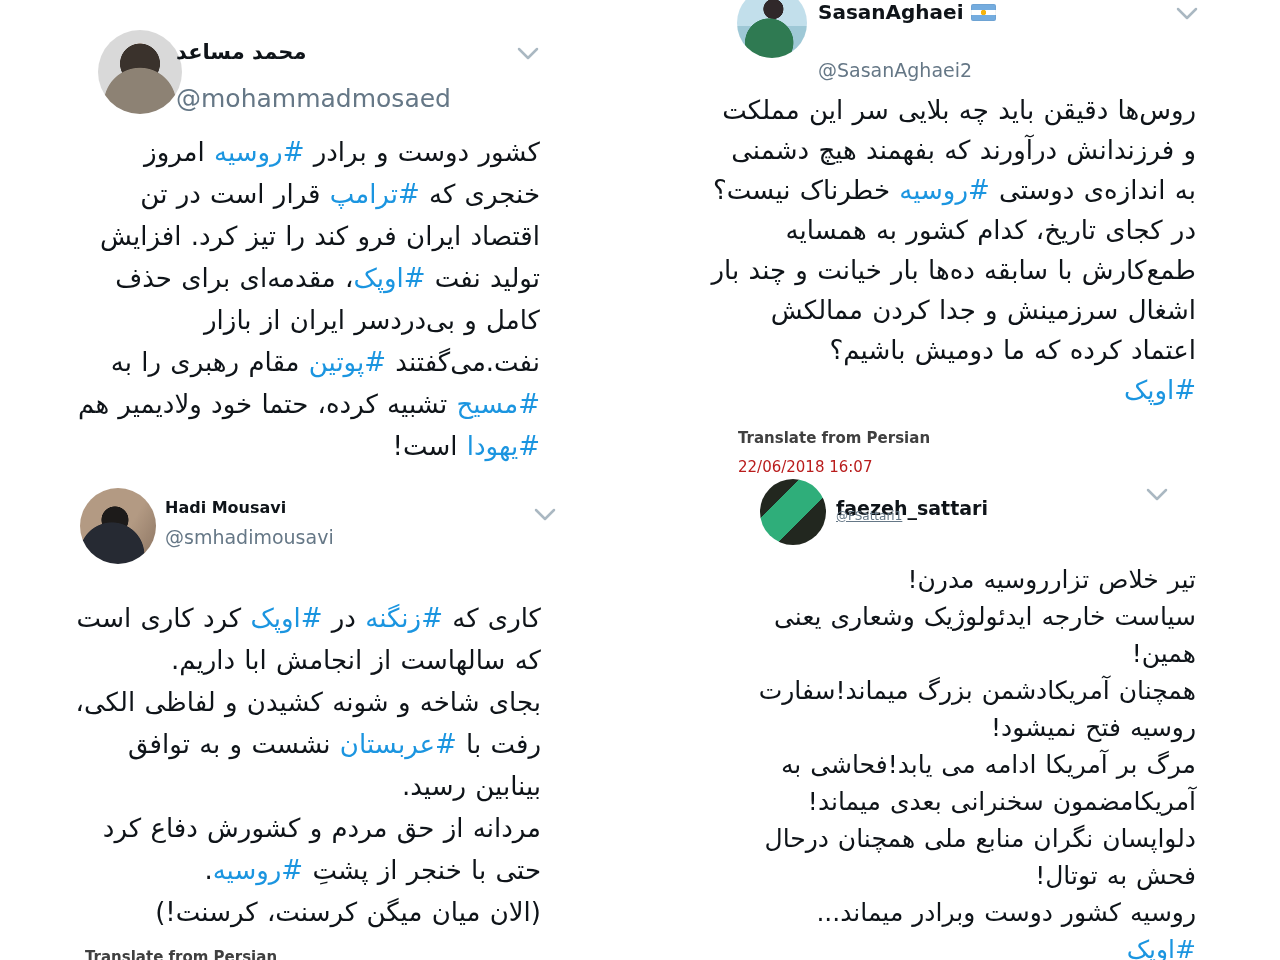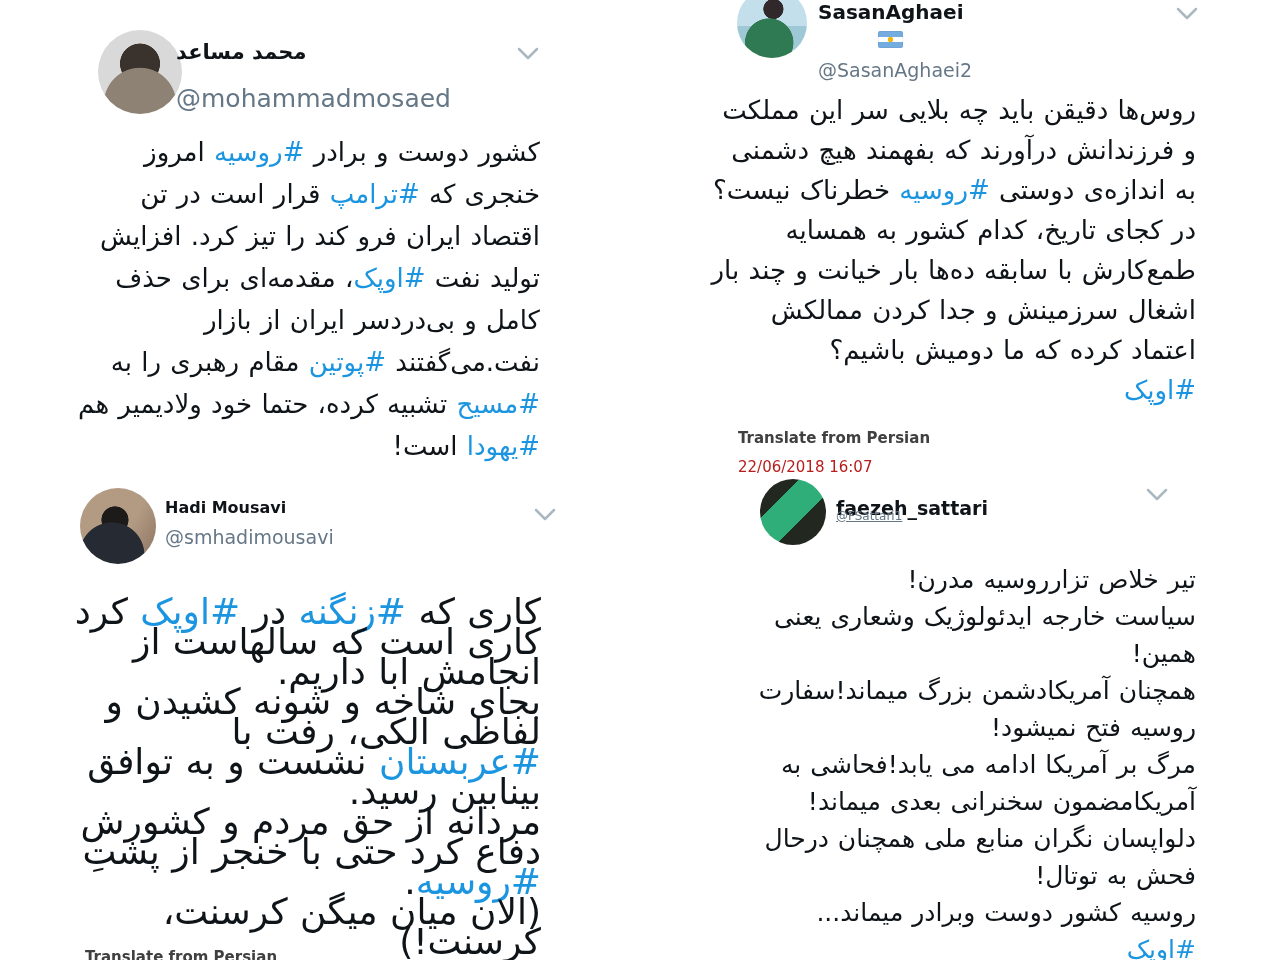--- a/index.html
+++ b/index.html
@@ -31,21 +31,21 @@
   .handle{position:absolute;color:#657786;direction:ltr;white-space:nowrap;}
   .chev{position:absolute;line-height:0;}
   .body{
     position:absolute;direction:rtl;text-align:right;color:#0f1419;
     white-space:pre-line;word-spacing:1px;
   }
   .hashtag{color:#1b95e0;}
   .translate{position:absolute;color:#404040;font-weight:bold;font-size:15px;white-space:nowrap;}
   .ts-clip{position:absolute;overflow:hidden;}
   .timestamp{color:#b91c1c;font-size:15px;direction:ltr;white-space:nowrap;}
-  .name-row{display:flex;align-items:center;gap:7px;flex-direction:column;}
+  .name-row{display:flex;align-items:center;gap:7px;}
   .flag{
     display:inline-block;width:25px;height:17px;border-radius:2px;
     background:
       radial-gradient(circle at 50% 50%, #f6b40e 0 2.5px, rgba(0,0,0,0) 3px),
       linear-gradient(180deg,#74acdf 0 33%, #ffffff 33% 66%, #74acdf 66% 100%);
     box-shadow:0 0 0 1px rgba(0,0,0,0.05) inset;
   }
   
   .t1-avatar{left:98px;top:30px;width:84px;height:84px;}
   .t1-name{left:176px;top:40px;font-size:21px;}
@@ -58,21 +58,21 @@
   .t2-handle{left:818px;top:25px;font-size:19px;margin-top:34px;}
   .t2-chev{left:1176px;top:7px;}
   .t2-body{left:706px;top:90px;width:490px;font-size:26px;line-height:40px;text-align:right;}
   .t2-translate{left:738px;top:429px;}
   .t2-ts{left:738px;top:457px;width:220px;height:17px;}
 
   .t3-avatar{left:80px;top:488px;width:76px;height:76px;}
   .t3-name{left:165px;top:498px;font-size:16px;}
   .t3-handle{left:165px;top:526px;font-size:19px;}
   .t3-chev{left:534px;top:508px;}
-  .t3-body{left:60px;top:597px;width:481px;font-size:36px;line-height:30px;}
+  .t3-body{left:60px;top:597px;width:481px;font-size:26px;line-height:42px;}
   .t3-translate{left:85px;top:948px;}
 
   .t4-avatar{left:760px;top:479px;width:66px;height:66px;}
   .t4-name{left:836px;top:485px;font-size:19px;margin-top:12px;}
   .t4-handle{left:836px;top:509px;font-size:12px;text-decoration:underline;}
   .t4-chev{left:1146px;top:488px;}
   .t4-body{left:710px;top:561px;width:486px;font-size:25px;line-height:37px;}
 </style>
 </head>
 <body>

